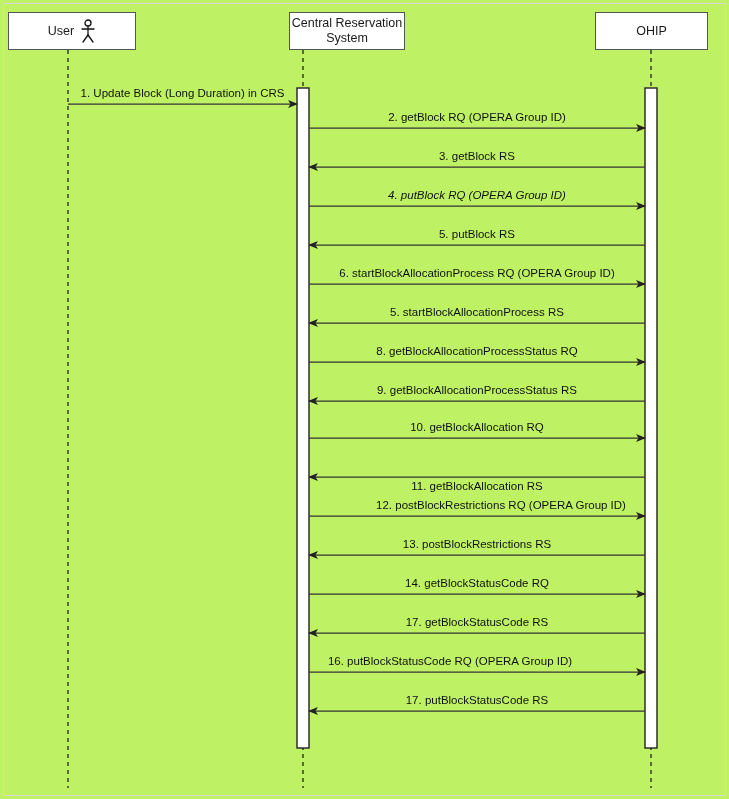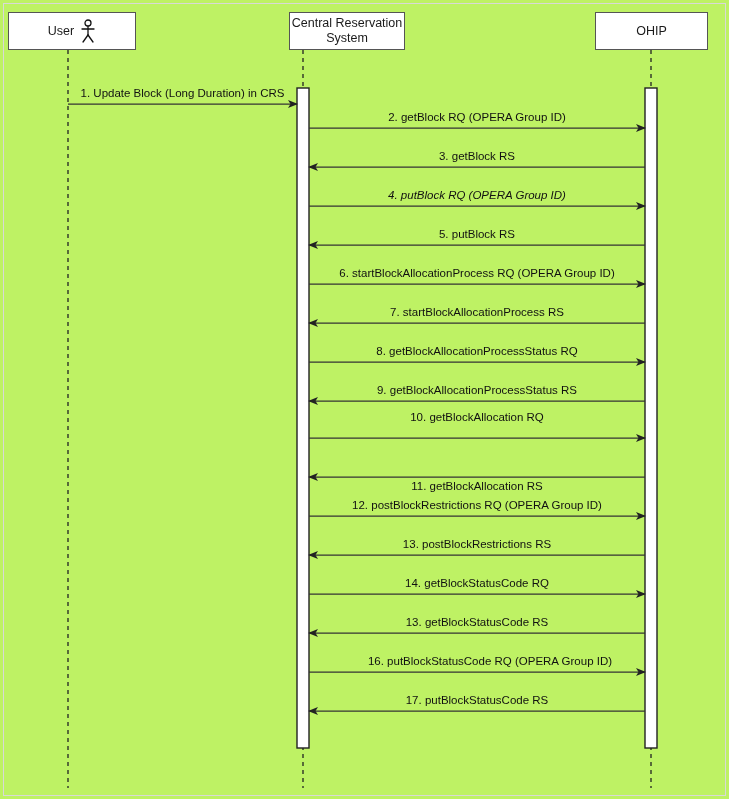--- a/index.html
+++ b/index.html
@@ -149,26 +149,26 @@
       </div>
     </div>
 
   <div id="labels-layer">
       <div class="msg-label" style="left: 182.5px; top: 87px; color: rgb(17, 17, 17);">1. Update Block (Long Duration) in CRS</div>
       <div class="msg-label" style="left: 477px; top: 111px; color: rgb(17, 17, 17);">2. getBlock RQ (OPERA Group ID)</div>
       <div class="msg-label" style="left: 477px; top: 150px; color: rgb(17, 17, 17);">3. getBlock RS</div>
       <div class="msg-label" style="left: 477px; top: 189px; color: rgb(17, 17, 17); font-style: italic;">4. putBlock RQ (OPERA Group ID)</div>
       <div class="msg-label" style="left: 477px; top: 228px; color: rgb(17, 17, 17);">5. putBlock RS</div>
       <div class="msg-label" style="left: 477px; top: 267px; color: rgb(17, 17, 17);">6. startBlockAllocationProcess RQ (OPERA Group ID)</div>
-      <div class="msg-label" style="left: 477px; top: 306px; color: rgb(17, 17, 17);">7. startBlockAllocationProcess RS</div>
+      <div class="msg-label" style="left: 477px; top: 306px; color: rgb(17, 17, 17);">5. startBlockAllocationProcess RS</div>
       <div class="msg-label" style="left: 477px; top: 345px; color: rgb(17, 17, 17);">8. getBlockAllocationProcessStatus RQ</div>
       <div class="msg-label" style="left: 477px; top: 384px; color: rgb(17, 17, 17);">9. getBlockAllocationProcessStatus RS</div>
-      <div class="msg-label" style="left: 477px; top: 411px; color: rgb(17, 17, 17);">10. getBlockAllocation RQ</div>
+      <div class="msg-label" style="left: 477px; top: 421px; color: rgb(17, 17, 17);">10. getBlockAllocation RQ</div>
       <div class="msg-label" style="left: 477px; top: 480px; color: rgb(17, 17, 17);">11. getBlockAllocation RS</div>
-      <div class="msg-label" style="left: 477px; top: 499px; color: rgb(17, 17, 17);">12. postBlockRestrictions RQ (OPERA Group ID)</div>
+      <div class="msg-label" style="left: 501px; top: 499px; color: rgb(17, 17, 17);">12. postBlockRestrictions RQ (OPERA Group ID)</div>
       <div class="msg-label" style="left: 477px; top: 538px; color: rgb(17, 17, 17);">13. postBlockRestrictions RS</div>
       <div class="msg-label" style="left: 477px; top: 577px; color: rgb(17, 17, 17);">14. getBlockStatusCode RQ</div>
-      <div class="msg-label" style="left: 477px; top: 616px; color: rgb(17, 17, 17);">13. getBlockStatusCode RS</div>
-      <div class="msg-label" style="left: 490px; top: 655px; color: rgb(17, 17, 17);">16. putBlockStatusCode RQ (OPERA Group ID)</div>
+      <div class="msg-label" style="left: 477px; top: 616px; color: rgb(17, 17, 17);">17. getBlockStatusCode RS</div>
+      <div class="msg-label" style="left: 450px; top: 655px; color: rgb(17, 17, 17);">16. putBlockStatusCode RQ (OPERA Group ID)</div>
       <div class="msg-label" style="left: 477px; top: 694px; color: rgb(17, 17, 17);">17. putBlockStatusCode RS</div>
     </div>
 
 </div>
 
 </body></html>

